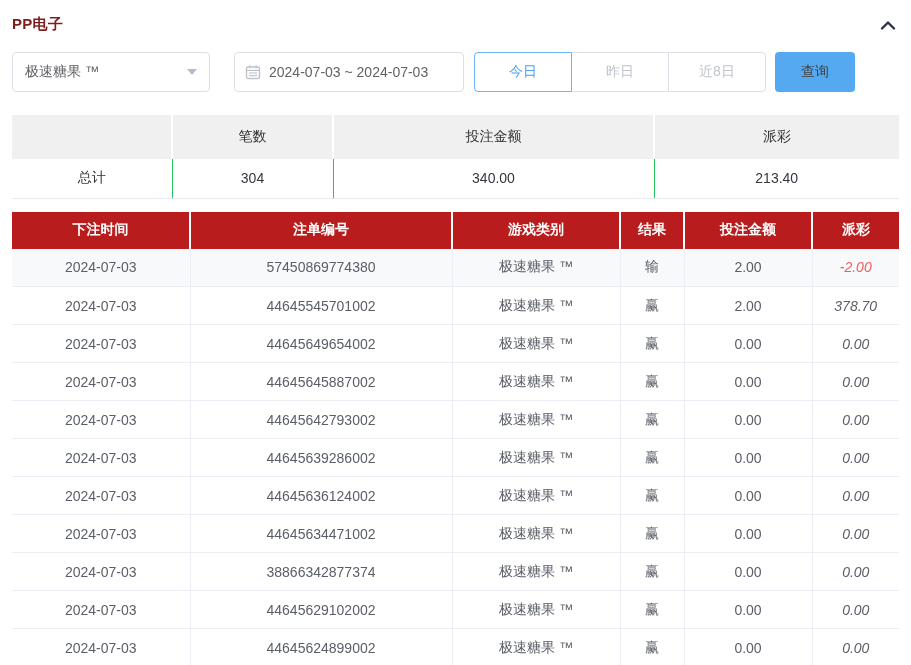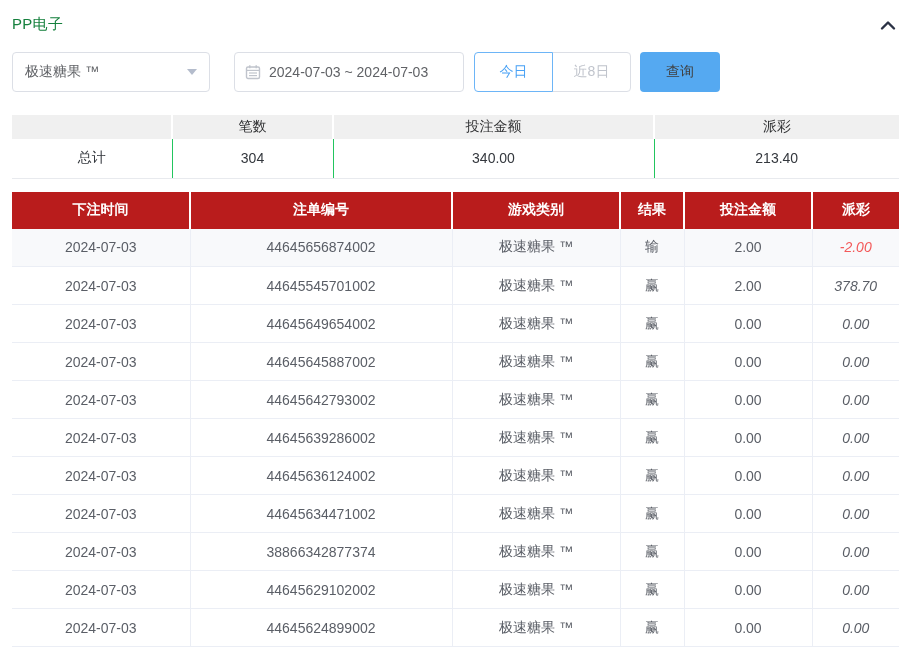--- a/index.html
+++ b/index.html
@@ -2,49 +2,49 @@
 <html><head>
 <meta charset="utf-8">
 <style>
   * { margin:0; padding:0; box-sizing:border-box; }
   html,body { width:911px; height:665px; background:#fff; overflow:hidden;
     font-family:"Liberation Sans", sans-serif; }
   .panel { padding:0 12px; }
 
   
   .panel-header { display:flex; justify-content:space-between; align-items:center; padding-top:15px; }
-  .panel-title { font-size:15px; font-weight:400; color:#15803d; letter-spacing:.3px;text-align:center; }
+  .panel-title { font-size:15px; font-weight:700; color:#7f1d1d; letter-spacing:.3px;text-align:center; }
   .collapse-btn { background:none; border:none; cursor:pointer; padding:2px; display:flex; }
 
   
   .filters { display:flex; align-items:center; margin-top:18px; }
   .control { height:40px; border:1px solid #dcdfe6; border-radius:4px; background:#fff;
     display:flex; align-items:center; font-size:14px; color:#606266; }
   .game-select { width:198px; justify-content:space-between; padding:0 12px; cursor:pointer; }
   .caret-down { width:0; height:0; border-left:5px solid transparent; border-right:5px solid transparent;
     border-top:6px solid #b4bccc; margin-left:8px; }
   .date-picker { width:230px; margin-left:24px; padding:0 10px; cursor:pointer; }
   .date-picker svg { margin-right:8px; flex:none; }
   .btn-group { display:flex; margin-left:10px; }
-  .qbtn { height:40px; width:79px; background:#fff; border:1px solid #dcdfe6; font-size:14px;
+  .qbtn { height:40px; width:98px; background:#fff; border:1px solid #dcdfe6; font-size:14px;
     color:#c0c4cc; cursor:pointer; margin-left:-1px; position:relative;
     font-family:"Liberation Sans", sans-serif; }
   .qbtn:first-child { border-radius:4px 0 0 4px; margin-left:0; }
   .qbtn:last-child { border-radius:0 4px 4px 0; }
   .qbtn.active { color:#4aa2f5; border-color:#6db5f7; z-index:1; }
   .query-btn { height:40px; width:80px; margin-left:9px; background:#55a9f1; color:#404040;
     border:none; border-radius:4px; font-size:14px; cursor:pointer;
     font-family:"Liberation Sans", sans-serif; }
 
   
   table { border-collapse:collapse; width:887px; table-layout:fixed; }
   td, th { text-align:center; font-size:14px; font-weight:400; overflow:hidden; white-space:nowrap; }
 
   .summary-table { margin-top:23px; }
-  .summary-table th { height:24px; background:#f0f0f0; color:#303133; border-right:2px solid #fff; }
+  .summary-table th { height:44px; background:#f0f0f0; color:#303133; border-right:2px solid #fff; }
   .summary-table th:last-child { border-right:none; }
   .summary-table td { height:39px; background:#fff; color:#33373d;
     border-right:1px solid #22c55e; border-bottom:1px solid #e8eaee; }
   .summary-table td:last-child { border-right:none; }
 
   .records-table { margin-top:13px; }
   .records-table th { height:37px; background:#b91c1c; color:#fff; font-weight:700;
     border-right:2px solid #fff; }
   .records-table th:last-child { border-right:none; }
   .records-table td { height:38px; color:#5a5e66; background:#fff;
@@ -84,20 +84,21 @@
           <line x1="11.2" y1="1.2" x2="11.2" y2="4.2" stroke="#c0c4cc" stroke-width="1.4"></line>
           <line x1="4" y1="9" x2="12" y2="9" stroke="#c0c4cc" stroke-width="1.2"></line>
           <line x1="4" y1="11.6" x2="12" y2="11.6" stroke="#c0c4cc" stroke-width="1.2"></line>
         </svg>
       </span>
       <span>2024-07-03 ~ 2024-07-03</span>
     </div>
 
     <div class="btn-group">
         <button class="qbtn active">今日</button>
+        <button class="qbtn">昨日</button>
         <button class="qbtn">近8日</button>
       </div>
 
     <button class="query-btn">查询</button>
   </div>
 
   <table class="summary-table">
     <colgroup>
         <col style="width:160px">
         <col style="width:161px">
@@ -137,21 +138,21 @@
           <th>注单编号</th>
           <th>游戏类别</th>
           <th>结果</th>
           <th>投注金额</th>
           <th>派彩</th>
         </tr>
     </thead>
     <tbody>
         <tr>
           <td>2024-07-03</td>
-          <td>44645656874002</td>
+          <td>57450869774380</td>
           <td>极速糖果 ™</td>
           <td>输</td>
           <td>2.00</td>
           <td class="neg">-2.00</td>
         </tr>
         <tr>
           <td>2024-07-03</td>
           <td>44645545701002</td>
           <td>极速糖果 ™</td>
           <td>赢</td>

